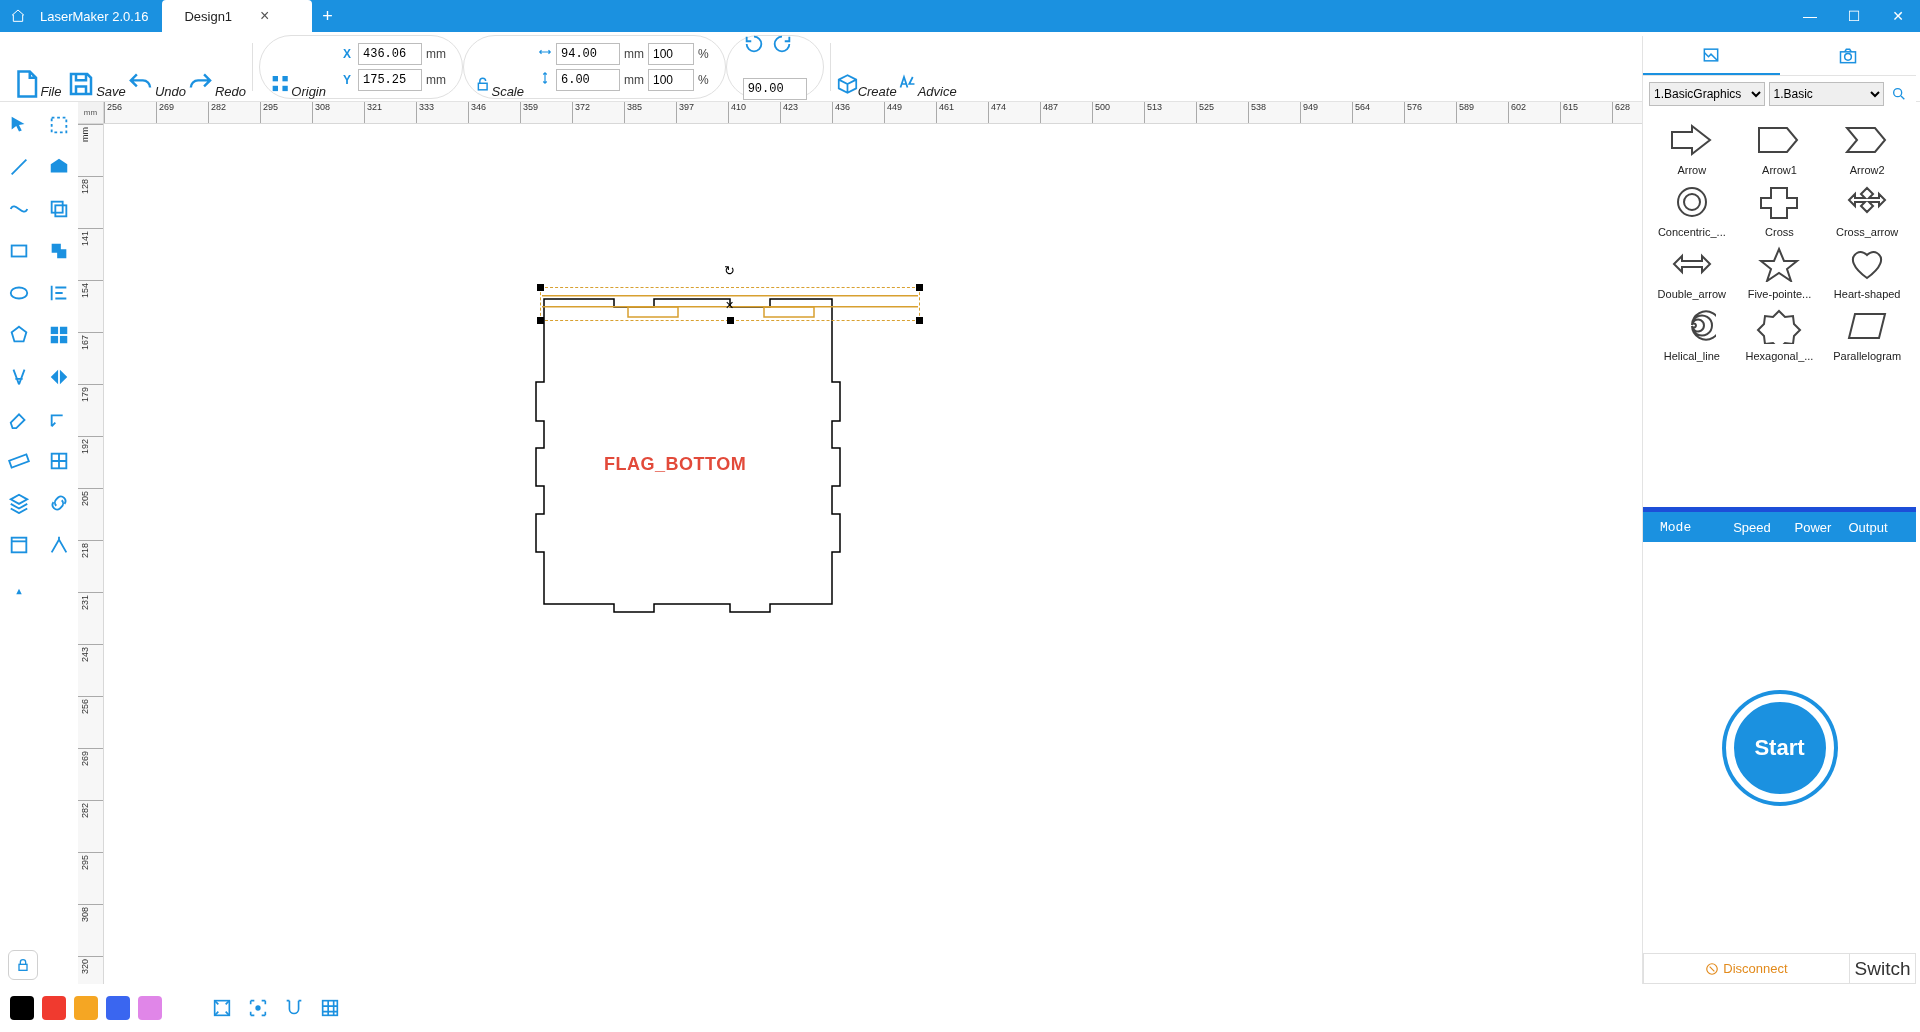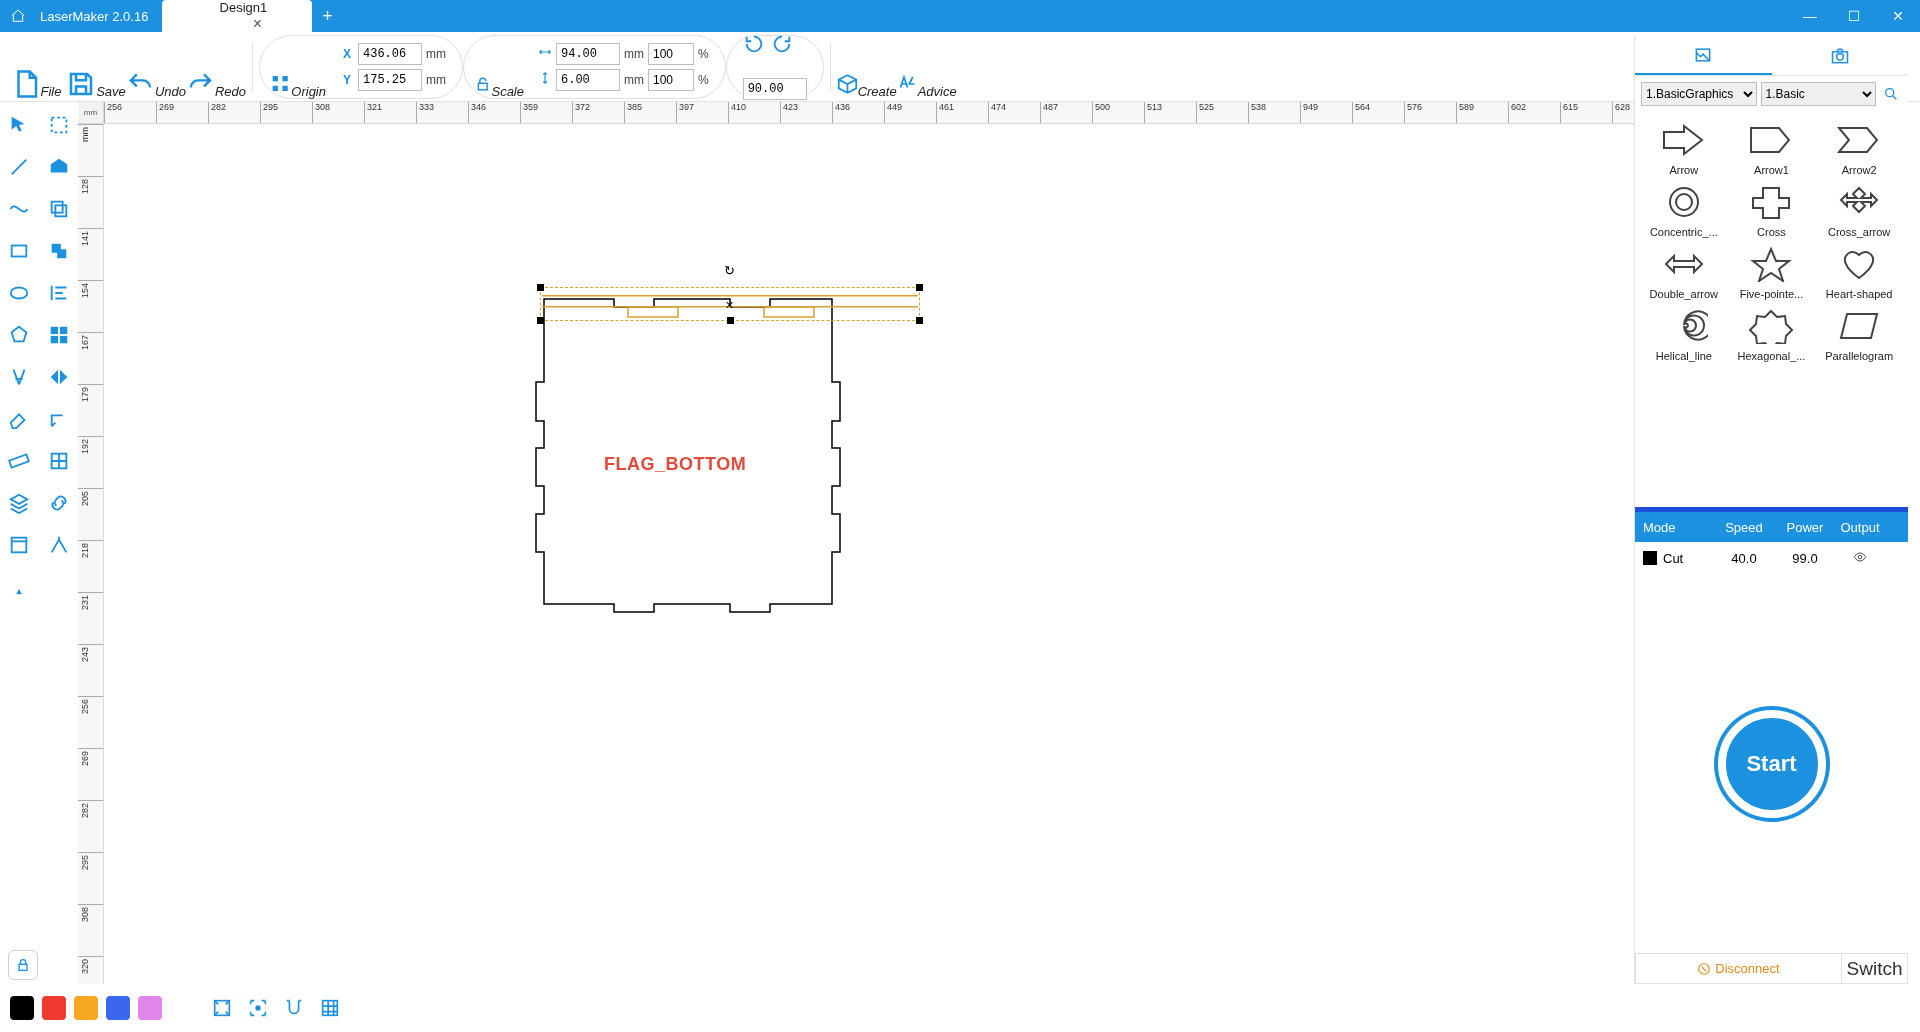--- a/index.html
+++ b/index.html
@@ -3,21 +3,21 @@
 <meta charset="utf-8">
 <style>
   * { margin: 0; padding: 0; box-sizing: border-box; }
   body { font-family: "Segoe UI", Arial, sans-serif; font-size: 13px; background: #fff; overflow: hidden; width: 1920px; height: 1032px; }
 
   
   .titlebar { height: 32px; background: #1b91e0; display: flex; align-items: center; color: #fff; }
   .titlebar .home-btn { width: 36px; height: 32px; display: flex; align-items: center; justify-content: center; }
   .titlebar .home-btn svg { width: 16px; height: 16px; fill: none; stroke: #fff; stroke-width: 1.5; }
   .titlebar .app-name { padding: 0 14px 0 4px; font-size: 13px; }
-  .titlebar .tab { display: flex; align-items: center; background: #fff; color: #222; height: 32px; padding: 0 10px 0 22px; min-width: 150px; border-top-left-radius: 4px; border-top-right-radius: 4px; flex-direction: column; }
+  .titlebar .tab { display: flex; align-items: center; background: #fff; color: #222; height: 32px; padding: 0 10px 0 22px; min-width: 150px; border-top-left-radius: 4px; border-top-right-radius: 4px; }
   .titlebar .tab-close { margin-left: 28px; font-size: 16px; color: #555; cursor: pointer; }
   .titlebar .new-tab { width: 30px; text-align: center; font-size: 18px; color: #fff; }
   .titlebar .spacer { flex: 1; }
   .titlebar .win-btn { width: 44px; height: 32px; display: flex; align-items: center; justify-content: center; color: #fff; font-size: 14px; }
 
   
   .toolbar   { height: 70px; background: #fff; border-bottom: 1px solid #e3e3e3; display: flex; align-items: center; padding: 0 6px; }
   .toolbar .btn-v { display: flex; flex-direction: row; align-items: flex-end; justify-content: center; width: 60px; height: 64px; color: #1b91e0; font-style: italic; }
   .toolbar .btn-v .lbl { color: #222; font-size: 13px; margin-top: 2px; }
   .toolbar .btn-v svg { width: 30px; height: 30px; fill: none; stroke: #1b91e0; stroke-width: 2; }
@@ -56,40 +56,40 @@
   .ruler-v .tick span { position: absolute; left: 2px; top: 2px; writing-mode: vertical-rl; transform: rotate(180deg); }
   .ruler-corner { position: absolute; left: 0; top: 0; width: 26px; height: 22px; background: #f2f2f2; border-right: 1px solid #d8d8d8; border-bottom: 1px solid #d8d8d8; font-size: 8px; display: flex; align-items: center; justify-content: center; color: #555; }
   .canvas    { position: absolute; left: 26px; top: 22px; right: 0; bottom: 0; background: #fff; }
 
   .canvas svg { position: absolute; left: 0; top: 0; }
   .design-label { position: absolute; color: #e24a3a; font-weight: bold; font-size: 18px; letter-spacing: 0.5px; }
 
   .sel-handle { width: 7px; height: 7px; background: #000; position: absolute; }
 
   
-  .right-panel { position: absolute; right: 12px; top: 36px; width: 274px; bottom: 48px; background: #fff; border-left: 1px solid #e3e3e3; display: flex; flex-direction: column; }
+  .right-panel { position: absolute; right: 4px; top: 36px; width: 274px; bottom: 48px; background: #fff; border-left: 1px solid #e3e3e3; display: flex; flex-direction: column; }
   .rp-tabs { height: 40px; display: flex; border-bottom: 1px solid #e3e3e3; }
   .rp-tabs .t { flex: 1; display: flex; align-items: center; justify-content: center; }
   .rp-tabs .t.sel { border-bottom: 2px solid #1b91e0; }
   .rp-tabs .t svg { width: 22px; height: 20px; fill: none; stroke: #1b91e0; stroke-width: 1.8; }
   .rp-filter { display: flex; gap: 4px; padding: 6px 6px; align-items: center; }
   .rp-filter select { flex: 1; height: 24px; border: 1px solid #bdbdbd; font-size: 12px; }
   .rp-filter .search { width: 22px; height: 22px; display: flex; align-items: center; justify-content: center; }
   .shape-lib { height: 400px; overflow: hidden; border-bottom: 5px solid #1d4ed8; }
   .shape-grid { display: grid; grid-template-columns: repeat(3, 1fr); gap: 2px 2px; padding: 4px 6px; }
   .shape-item { display: flex; flex-direction: column; align-items: center; font-size: 11px; color: #222; }
   .shape-item .th { width: 64px; height: 48px; display: flex; align-items: center; justify-content: center; }
   .shape-item .th svg { width: 48px; height: 36px; fill: none; stroke: #444; stroke-width: 2; }
   .shape-item .nm { width: 70px; text-align: center; white-space: nowrap; overflow: hidden; text-overflow: ellipsis; }
 
   .layer-tab { padding: 0; }
   .layer-tab .hdr { display: flex; background: #1b91e0; color: #fff; font-size: 13px; height: 30px; align-items: center; }
   .layer-tab .hdr > div { text-align: center; }
   .layer-tab .row { display: flex; align-items: center; height: 32px; font-size: 13px; }
-  .layer-tab .c-mode { width: 78px; display: flex; align-items: center; padding-left: 8px; gap: 6px; }
+  .layer-tab .c-mode { width: 78px; display: flex; align-items: center; padding-left: 17px; gap: 6px; font-family: Liberation Mono, monospace; }
   .layer-tab .c-speed { width: 62px; text-align: center; }
   .layer-tab .c-power { width: 60px; text-align: center; }
   .layer-tab .c-out   { width: 50px; display: flex; align-items: center; justify-content: center; }
   .layer-tab .swatch { width: 14px; height: 14px; display: inline-block; }
   .layer-tab .eye svg { width: 18px; height: 14px; fill: none; stroke: #333; stroke-width: 1.5; }
 
   .start-area { flex: 1; display: flex; align-items: center; justify-content: center; }
   .start-btn  { width: 108px; height: 108px; border-radius: 50%; background: #1b91e0; color: #fff; font-size: 22px; font-weight: 600; display: flex; align-items: center; justify-content: center; border: 8px solid #fff; box-shadow: 0 0 0 4px #1b91e0; }
 
   .conn-bar { display: flex; border-top: 1px solid #e0e0e0; }
@@ -712,34 +712,20 @@
   </div>
 
   <div class="layer-tab">
     <div class="hdr">
       <div class="c-mode">Mode</div>
       <div class="c-speed">Speed</div>
       <div class="c-power">Power</div>
       <div class="c-out">Output</div>
     </div>
     <div id="layer-rows">
-        <div class="row">
-          <div class="c-mode">
-            <span class="swatch" style="background:#000000"></span>
-            <span>Cut</span>
-          </div>
-          <div class="c-speed">40.0</div>
-          <div class="c-power">99.0</div>
-          <div class="c-out">
-            <span class="eye"><svg viewBox="0 0 24 24">
-                <path d="M2 12s4-7 10-7 10 7 10 7-4 7-10 7S2 12 2 12z"></path>
-                <circle cx="12" cy="12" r="3"></circle>
-              </svg></span>
-          </div>
-        </div>
       </div>
   </div>
 
   <div class="start-area">
     <div class="start-btn">Start</div>
   </div>
 
   <div class="conn-bar">
     <div class="disc">
       <svg width="14" height="14" viewBox="0 0 24 24" style="fill:none;stroke:#e28a1b;stroke-width:2">

